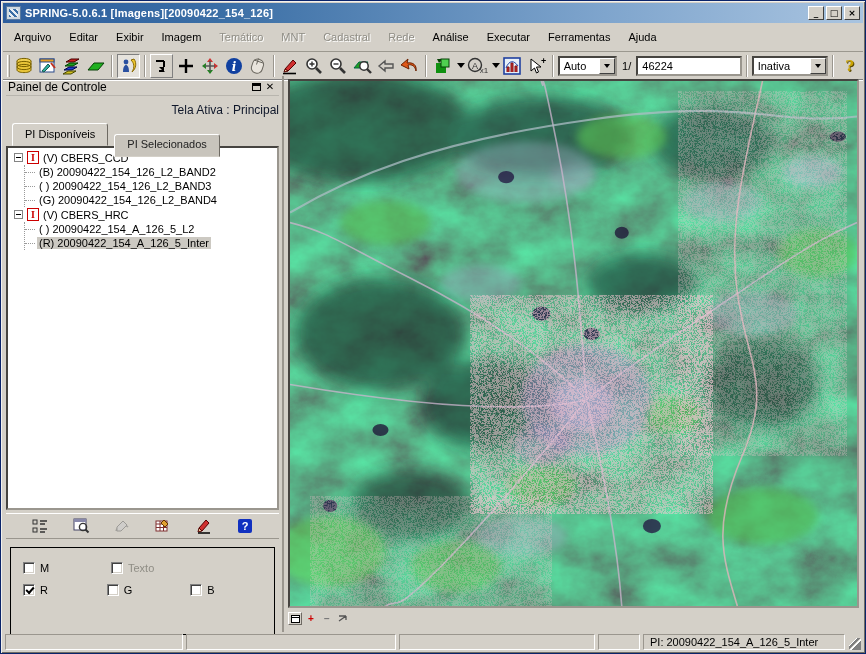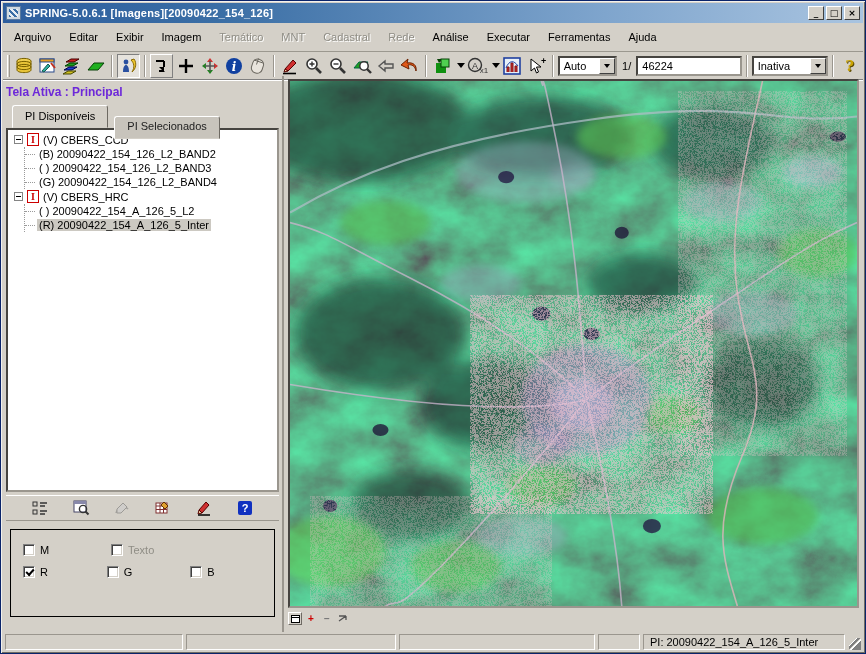--- a/index.html
+++ b/index.html
@@ -53,21 +53,21 @@
   .txtfield { background:#fff; border:2px inset #9a968e; height:20px; padding:2px 4px; }
   .help-q { color:#caa301; font-weight:bold; font-size:15px; text-shadow:1px 1px 0 #5c4a00; font-family:"DejaVu Serif",serif;}
   
   .main { position:absolute; top:75px; left:2px; right:2px; bottom:21px; display:flex; }
   
   .panel { width:281px; flex:0 0 auto; border-right:2px solid #9a968e; position:relative; padding:2px 3px;}
   .panel-header { height:18px; display:flex; align-items:center; padding:0 2px; border-bottom:1px solid #b8b5ae;}
   .panel-header .ph-title { flex:1; font-size:12px; }
   .ph-btn { width:14px; height:13px; display:flex; align-items:center; justify-content:center; font-size:10px; color:#000; }
   .float-glyph { width:9px; height:8px; border:1px solid #000; border-top-width:3px; position:relative;}
-  .active-screen { text-align:left; color:#6d28d9; font-weight:bold; font-size:12px; padding:7px 0 6px; }
+  .active-screen { text-align:right; color:#0f172a; font-weight:normal; font-size:12px; padding:7px 0 6px; }
   .pi-tabs { display:flex; padding-left:6px; position:relative; top:1px;}
   .pi-tab { padding:4px 12px 3px; border:1px solid; border-color:#fff #6e6a63 #d4d0c8 #fff; background:#d4d0c8;
             border-radius:3px 3px 0 0; margin-right:6px; position:relative;}
   .pi-tab.active { background:#d4d0c8; z-index:2; border-bottom-color:#d4d0c8; padding-bottom:5px; top:-1px;}
   .pi-tab:not(.active){ background:#c8c4bc; color:#222; top:10px; padding-top:3px;}
   .tree-frame { border:2px inset #9a968e; background:#fff; height:364px; margin-top:0; padding:2px; overflow:hidden;}
   .tree-header { border:1px solid #9a968e; box-shadow:inset 1px 1px 0 #fff; background:#d4d0c8; padding:3px 6px; margin-bottom:4px;}
   .tree { padding-left:4px; }
   .tree-node-row { display:flex; align-items:center; height:15px; gap:4px;}
   .expander { width:9px; height:9px; border:1px solid #848484; background:#fff; position:relative; flex:0 0 auto;}
@@ -312,20 +312,27 @@
 
     <div class="tb-sep"></div>
     <div class="tb-btn">
         <span class="help-q">?</span>
       </div>
   </div>
 
   <div class="main">
 
     <div class="panel">
+      <div class="panel-header">
+        <span class="ph-title">Painel de Controle</span>
+        <span class="ph-btn">
+            <span class="float-glyph"></span>
+          </span>
+        <span class="ph-btn">✕</span>
+      </div>
 
       <div class="active-screen">Tela Ativa : Principal</div>
 
       <div class="pi-tabs">
         <div class="pi-tab active">PI Disponíveis</div>
         <div class="pi-tab">PI Selecionados</div>
       </div>
 
       <div class="tree-frame">
         <div class="tree">

